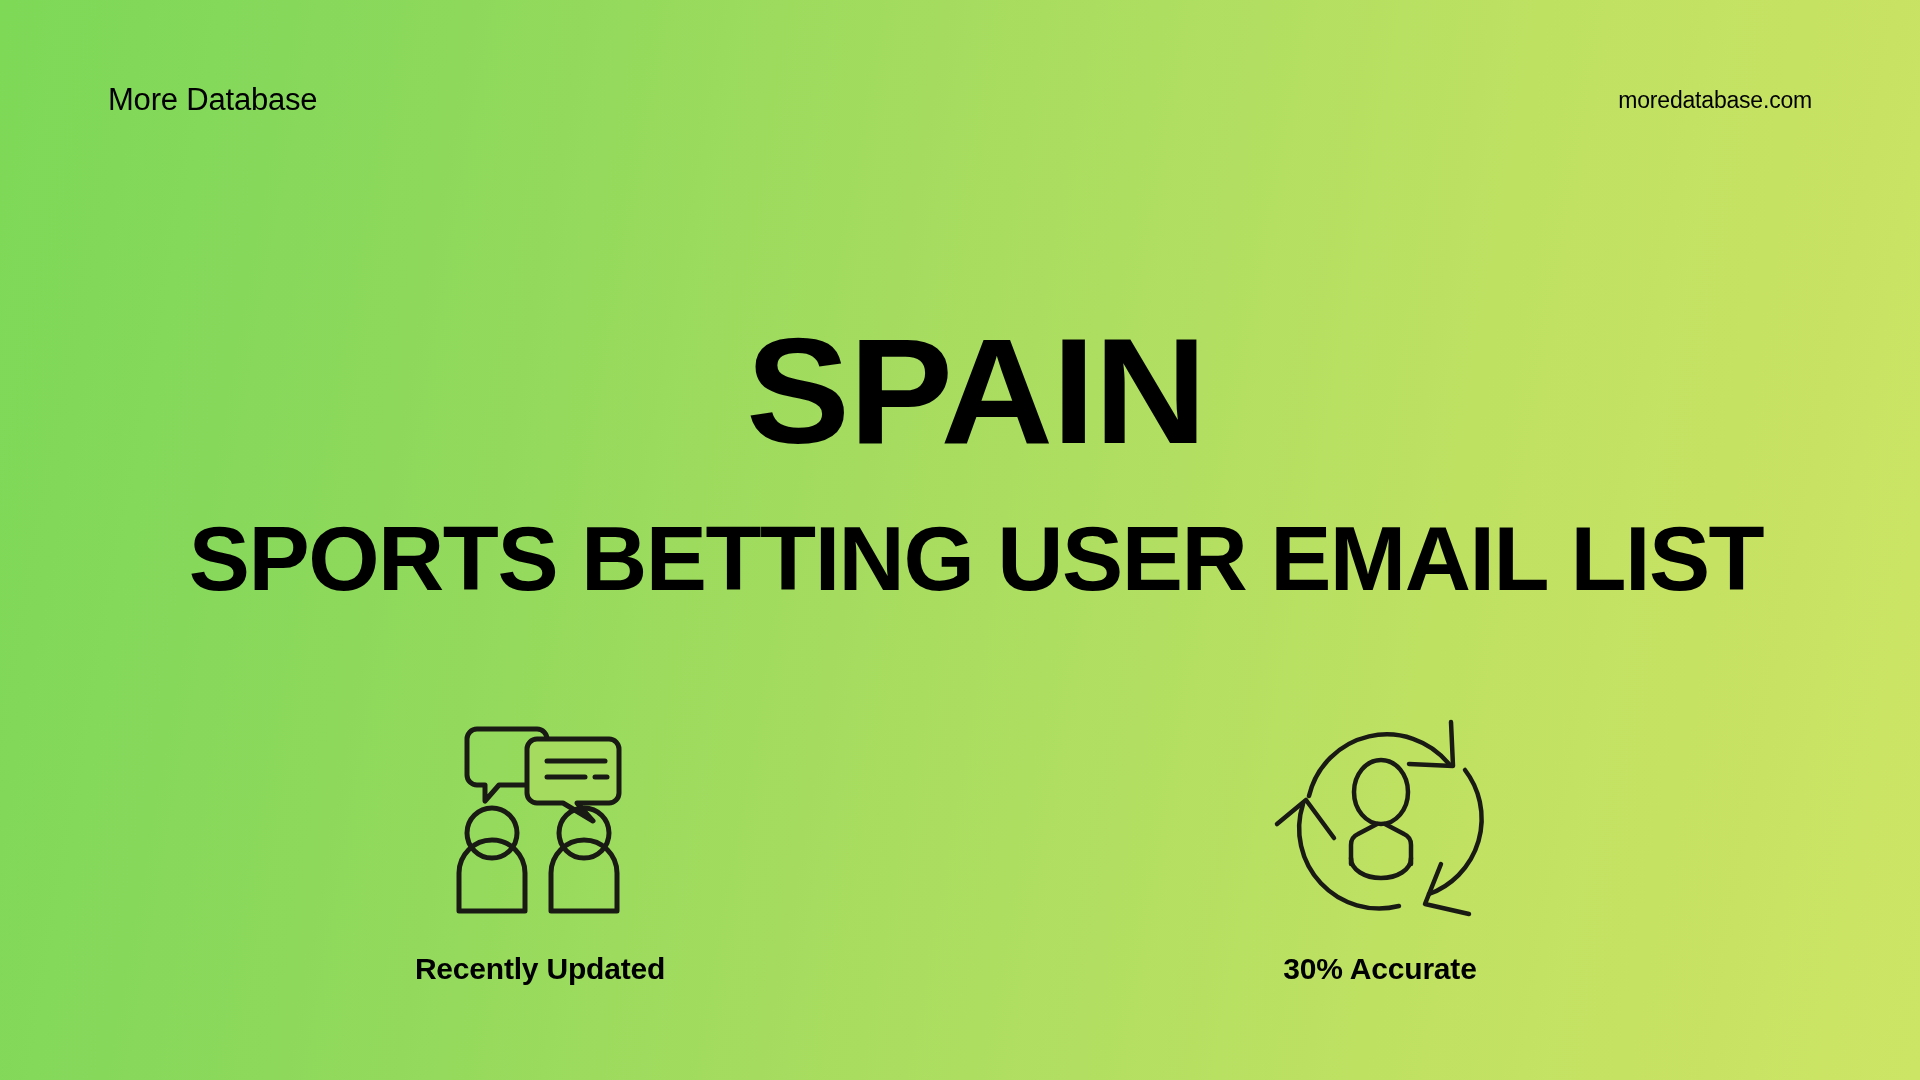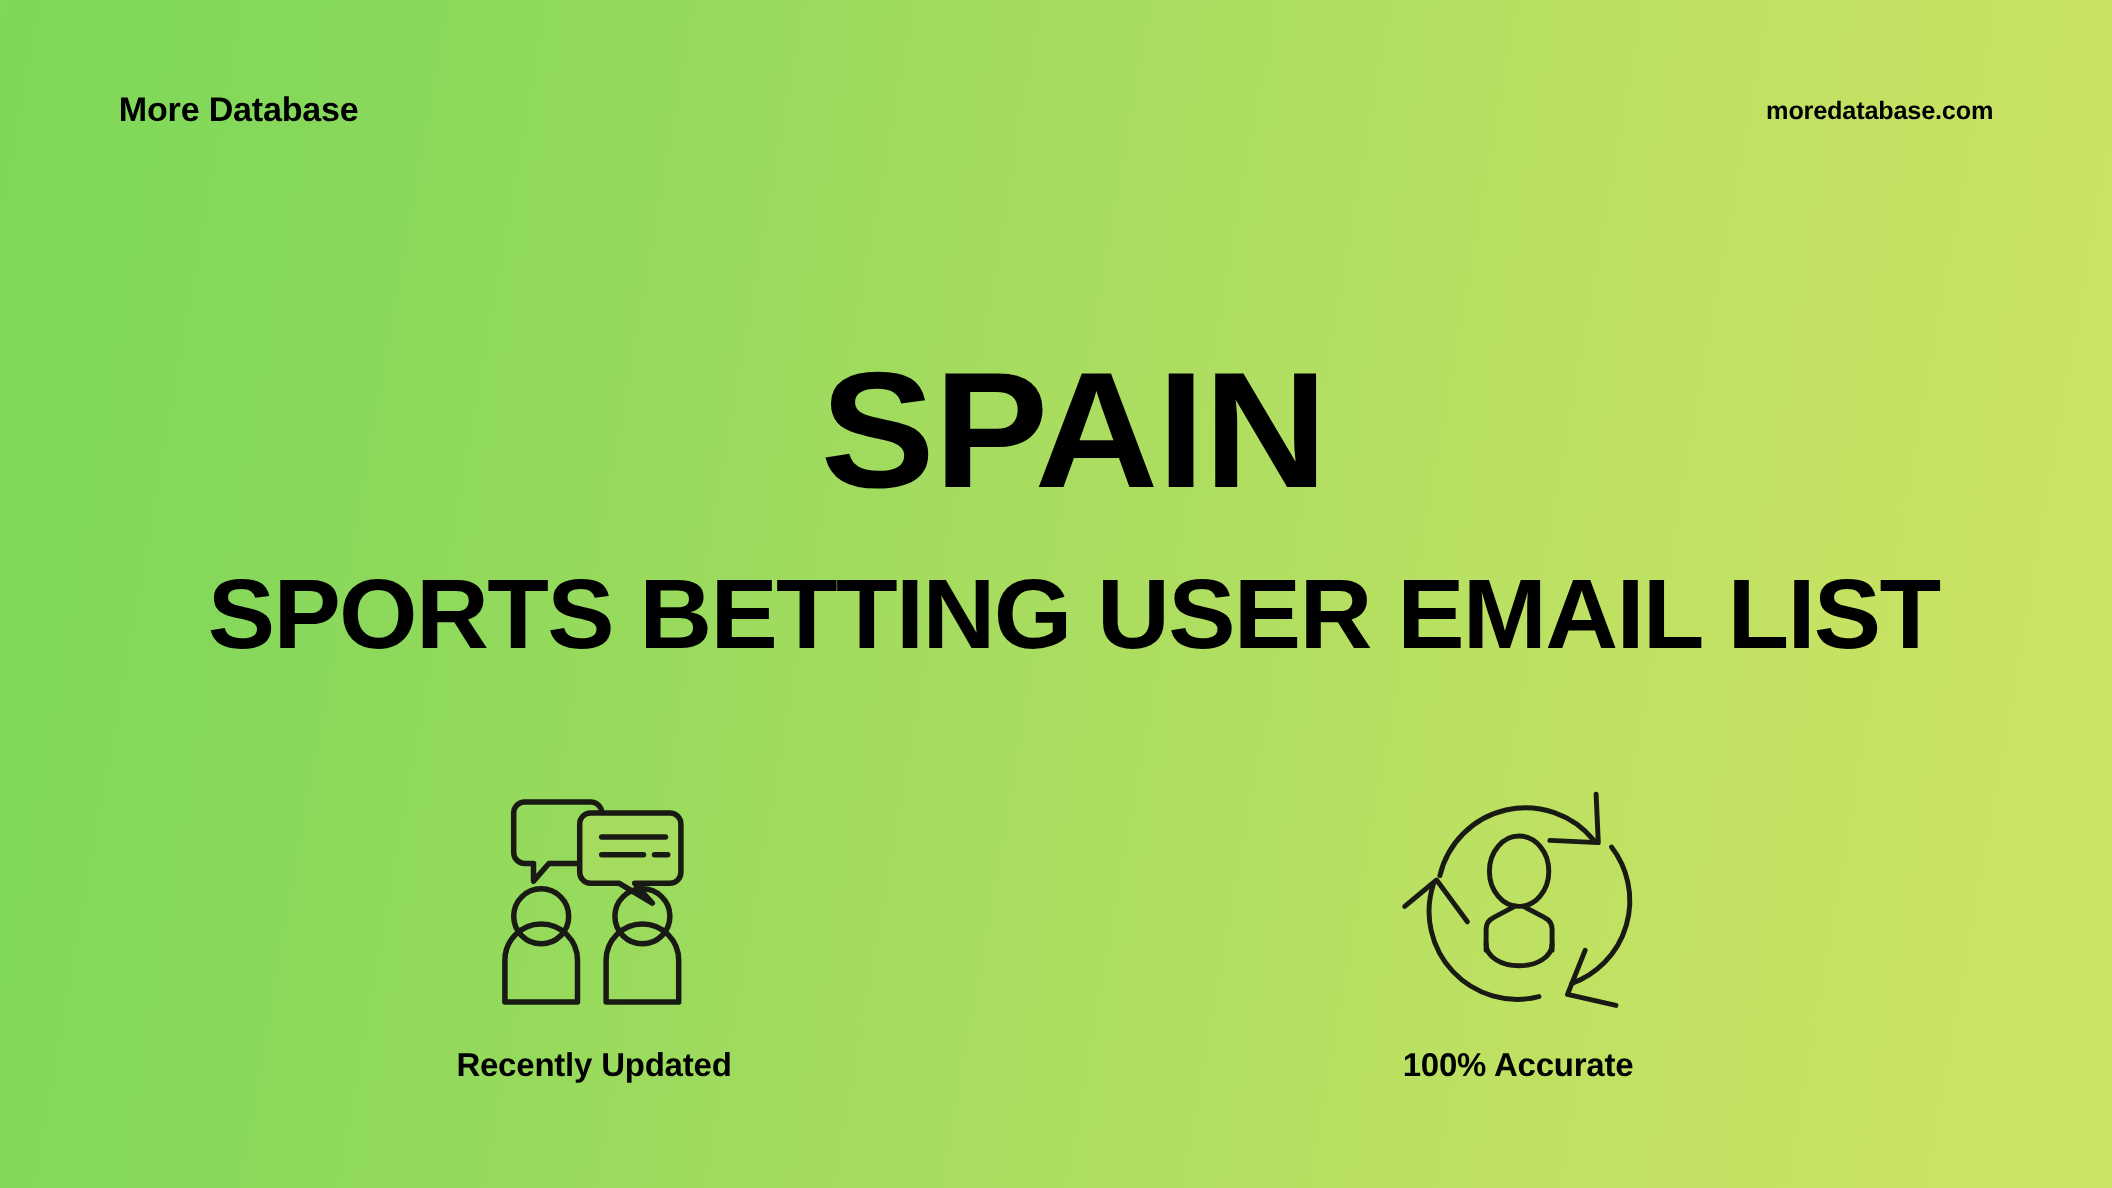--- a/index.html
+++ b/index.html
@@ -30,21 +30,21 @@
     top:0; left:0;
     width:100%;
     height:200px;
     padding:0 108px;
     display:flex;
     align-items:center;
     justify-content:space-between;
   }
   .brand, .site {
     font-size:31px;
-    font-weight:700;
+    font-weight:400;
     letter-spacing:-0.2px;
     color:#000;
     white-space:nowrap;
     font-family:"Liberation Sans", sans-serif;
     text-align:center;
   }
   .site { font-size:23px; }
 
   
   .titles {
@@ -161,18 +161,18 @@
 
             <path d="M126 198 A80 80 0 0 1 30 96"></path>
             <path d="M4 116 L33 92 L61 130"></path>
 
             <ellipse cx="108" cy="84" rx="27" ry="32"></ellipse>
             <path d="M78 156 v-19 a12 12 0 0 1 7 -11 l19 -10 M138 156 v-19 a12 12 0 0 0 -7 -11 l-19 -10"></path>
             <path d="M78 150 c0 12 14 20 30 20 s30 -8 30 -20"></path>
           </svg>
         </span>
       </div>
-      <div class="caption">100% Accurate</div>
+      <div class="caption">30% Accurate</div>
     </div>
 
 
   </div>
 </div>
 
 </body></html>

